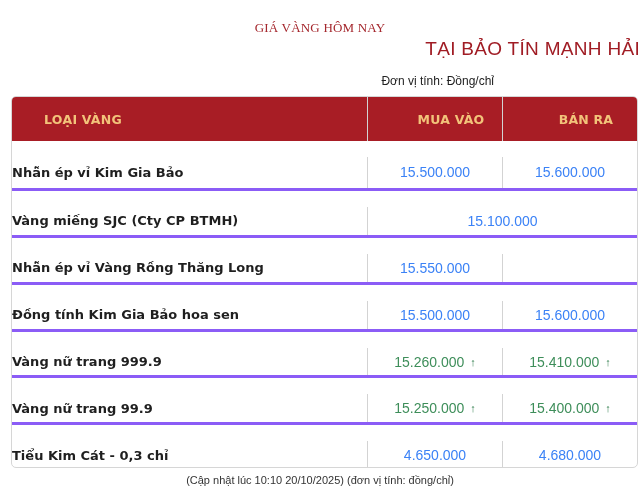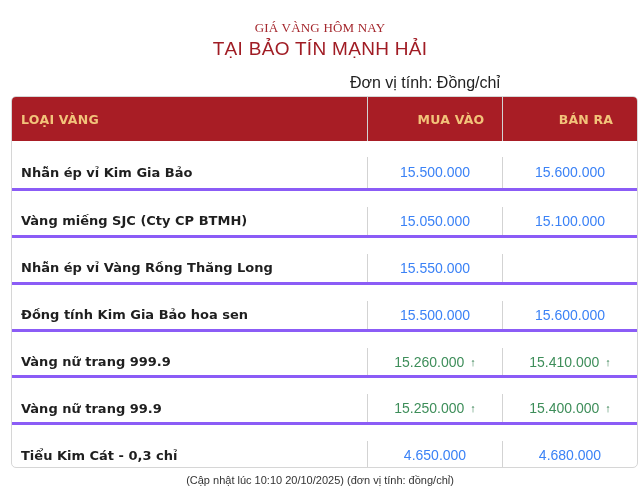--- a/index.html
+++ b/index.html
@@ -7,43 +7,43 @@
     width: 640px; height: 501px; background: #ffffff; overflow: hidden;
     font-family: "DejaVu Sans", "Liberation Sans", sans-serif;
   }
   .wrap { position: relative; width: 516px; height: 501px; text-decoration: underline; }
   .subtitle {
     position: absolute; top: 20px; left: 0; width: 640px; text-align: center;
     font-family: "Liberation Serif", "DejaVu Serif", serif;
     font-size: 13px; color: #a5282e; letter-spacing: 0.2px;
   }
   .title {
-    position: absolute; top: 38px; left: 0; width: 640px; text-align: center;
+    position: absolute; top: 38px; left: 0; width: 640px; text-align: right;
     font-family: "Liberation Sans", sans-serif;
     font-size: 19px; color: #a01c24; letter-spacing: 0.3px;
   }
   .unit {
-    position: absolute; top: 74px; right: 16px;
+    position: absolute; top: 74px; right: 22px;
     font-family: "Liberation Sans", sans-serif;
-    font-size: 16px; color: #222;
+    font-size: 12px; color: #222;
   }
   .table {
     position: absolute; left: 11px; top: 96px; width: 627px; height: 372px;
     border: 1px solid #d6d6d6; border-radius: 5px; overflow: hidden;
     background: #fff;
   }
   .thead {
     display: flex; height: 44px; background: #a81d25;
   }
   .th {
     display: flex; align-items: center;
     font-family: "DejaVu Sans", sans-serif; font-weight: bold;
     font-size: 12.5px; color: #f2c37a; letter-spacing: 0.2px; padding-left: 32px;
   }
-  .c1 { width: 355px; padding-left: 9px; }
+  .c1 { width: 355px; }
   .c2 { width: 135px; justify-content: center; border-left: 1px solid #d3d3d3; }
   .c3 { flex: 1; justify-content: center; border-left: 1px solid #d3d3d3; }
   .row {
     display: flex; height: 46.9px; border-top: 3px solid #8b5cf6;
   }
   .thead + .row { border-top: none; }
   .td {
     display: flex; align-items: center;
     font-size: 13px; color: #222; margin-top: 16px;
   }
@@ -75,23 +75,20 @@
       <div class="td c1">Nhẫn ép vỉ Kim Gia Bảo</div>
       <div class="td c2">
           <span>15.500.000</span>
         </div>
       <div class="td c3">
           <span>15.600.000</span>
         </div>
     </div>
     <div class="row">
       <div class="td c1">Vàng miếng SJC (Cty CP BTMH)</div>
-      <div class="td c2">
-          <span>15.050.000</span>
-        </div>
       <div class="td c3">
           <span>15.100.000</span>
         </div>
     </div>
     <div class="row">
       <div class="td c1">Nhẫn ép vỉ Vàng Rồng Thăng Long</div>
       <div class="td c2">
           <span>15.550.000</span>
         </div>
       <div class="td c3">

